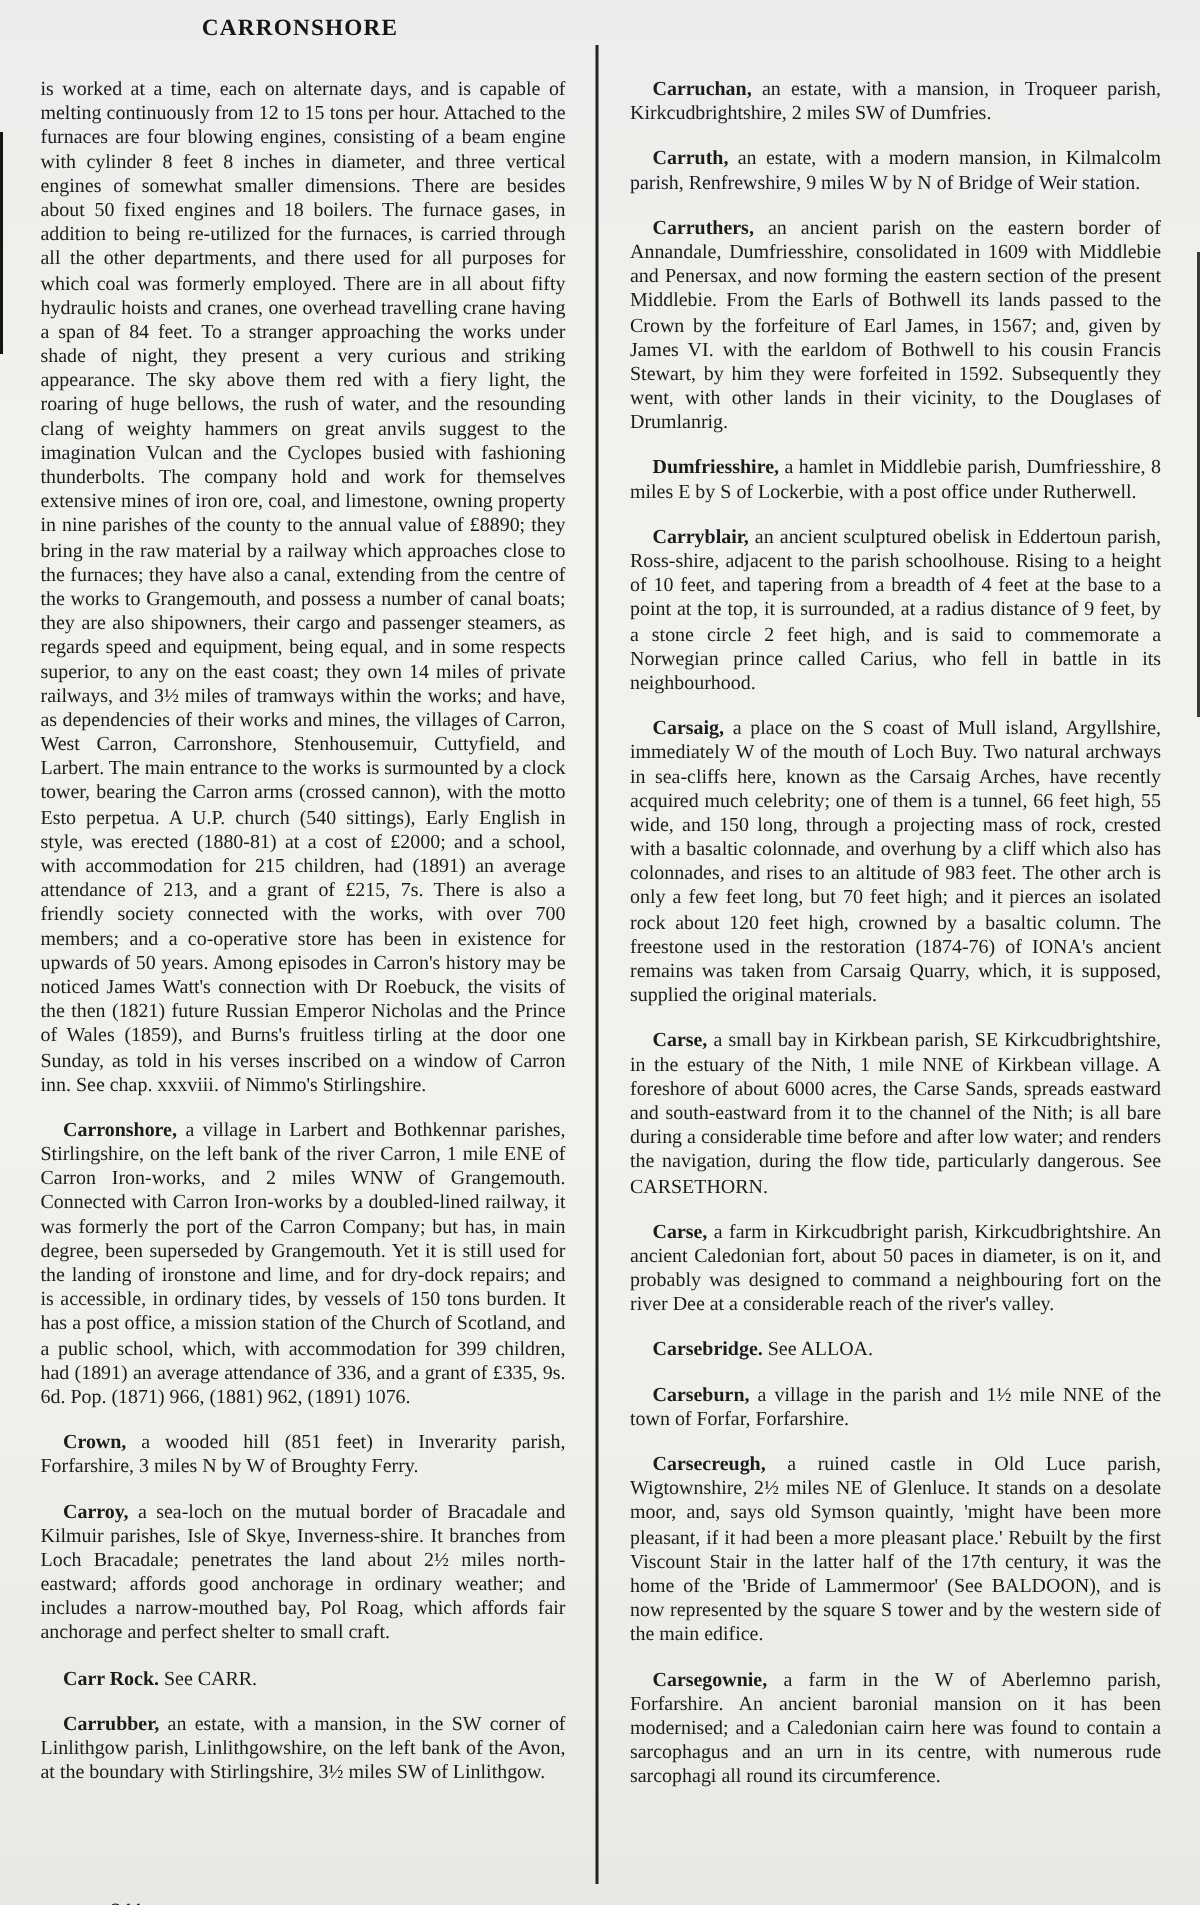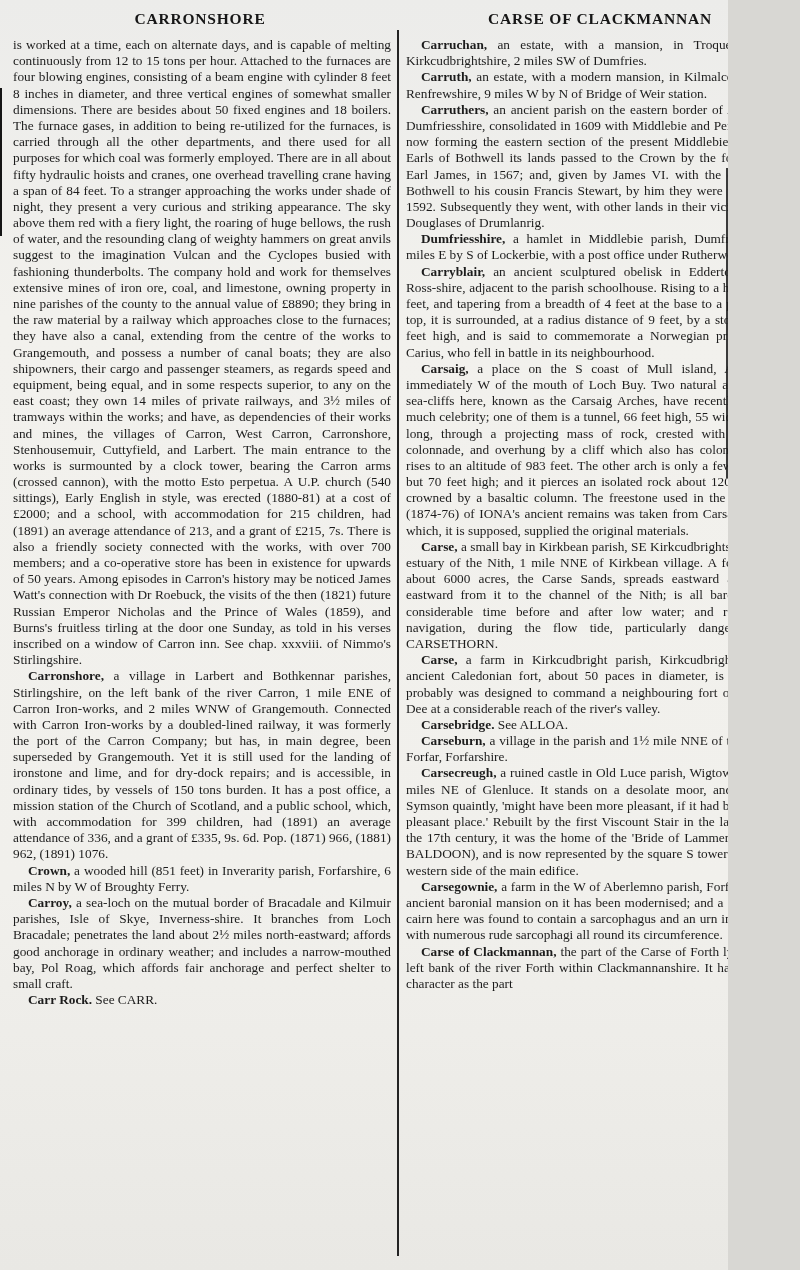--- a/index.html
+++ b/index.html
@@ -1,18 +1,18 @@
 <!DOCTYPE html>
 <html><head>
 <meta charset="utf-8">
 <style>
   html, body { margin: 0; padding: 0; background: #d8d7d3; }
   .page {
     position: relative;
-    width: 728px;
+    width: 800px;
     height: 1270px;
     overflow: hidden;
     background: linear-gradient(180deg, #ececea 0%, #f2f1ed 25%, #f1f0ec 70%, #e9e8e4 100%);
     color: #1b1b1b;
     font-family: "Liberation Serif", "DejaVu Serif", serif;
   }
   .running-head {
     position: absolute;
     top: 10px;
     width: 400px;
@@ -27,21 +27,21 @@
   .col {
     position: absolute;
     top: 37px;
     font-size: 13.3px;
     line-height: 16.18px;
     text-align: justify;
     color: #1c1c1c;
   }
   .col-left  { left: 13px;  width: 378px; }
   .col-right { left: 406px; width: 382px; font-family: Liberation Serif, serif; }
-  .col p { margin: 0; text-indent: 15px; }
+  .col p { margin: 14px; text-indent: 15px; }
   .col p.cont { text-indent: 0; }
   .lead { font-weight: bold; }
   .divider {
     position: absolute;
     left: 397px;
     top: 30px;
     width: 2px;
     height: 1226px;
     background: #232323;
   }
@@ -64,45 +64,44 @@
     width: 2px; height: 310px;
     background: #3a3a3a;
   }
 </style>
 </head>
 <body>
 
 <div class="page">
 
   <div class="running-head left">CARRONSHORE</div>
-  <div class="running-head right">CARSE OF CLACKMANNAN</div>
 
   <div class="divider"></div>
   <div class="edge-artifact-left"></div>
   <div class="edge-artifact-right"></div>
 
   <div class="col col-left">
     <p class="cont"><span class="lead"></span><span>is worked at a time, each on alternate days, and is capable of melting continuously from 12 to 15 tons per hour.  Attached to the furnaces are four blowing engines, consisting of a beam engine with cylinder 8 feet 8 inches in diameter, and three vertical engines of somewhat smaller dimensions.  There are besides about 50 fixed engines and 18 boilers.  The furnace gases, in addition to being re-utilized for the furnaces, is carried through all the other departments, and there used for all purposes for which coal was formerly employed.  There are in all about fifty hydraulic hoists and cranes, one overhead travelling crane having a span of 84 feet.  To a stranger approaching the works under shade of night, they present a very curious and striking appearance.  The sky above them red with a fiery light, the roaring of huge bellows, the rush of water, and the resounding clang of weighty hammers on great anvils suggest to the imagination Vulcan and the Cyclopes busied with fashioning thunderbolts.  The company hold and work for themselves extensive mines of iron ore, coal, and limestone, owning property in nine parishes of the county to the annual value of £8890; they bring in the raw material by a railway which approaches close to the furnaces; they have also a canal, extending from the centre of the works to Grangemouth, and possess a number of canal boats; they are also shipowners, their cargo and passenger steamers, as regards speed and equipment, being equal, and in some respects superior, to any on the east coast; they own 14 miles of private railways, and 3½ miles of tramways within the works; and have, as dependencies of their works and mines, the villages of Carron, West Carron, Carronshore, Stenhousemuir, Cuttyfield, and Larbert.  The main entrance to the works is surmounted by a clock tower, bearing the Carron arms (crossed cannon), with the motto Esto perpetua.  A U.P. church (540 sittings), Early English in style, was erected (1880-81) at a cost of £2000; and a school, with accommodation for 215 children, had (1891) an average attendance of 213, and a grant of £215, 7s.  There is also a friendly society connected with the works, with over 700 members; and a co-operative store has been in existence for upwards of 50 years.  Among episodes in Carron's history may be noticed James Watt's connection with Dr Roebuck, the visits of the then (1821) future Russian Emperor Nicholas and the Prince of Wales (1859), and Burns's fruitless tirling at the door one Sunday, as told in his verses inscribed on a window of Carron inn.  See chap. xxxviii. of Nimmo's Stirlingshire.</span></p>
     <p><span class="lead">Carronshore,</span><span> a village in Larbert and Bothkennar parishes, Stirlingshire, on the left bank of the river Carron, 1 mile ENE of Carron Iron-works, and 2 miles WNW of Grangemouth.  Connected with Carron Iron-works by a doubled-lined railway, it was formerly the port of the Carron Company; but has, in main degree, been superseded by Grangemouth.  Yet it is still used for the landing of ironstone and lime, and for dry-dock repairs; and is accessible, in ordinary tides, by vessels of 150 tons burden.  It has a post office, a mission station of the Church of Scotland, and a public school, which, with accommodation for 399 children, had (1891) an average attendance of 336, and a grant of £335, 9s. 6d.  Pop. (1871) 966, (1881) 962, (1891) 1076.</span></p>
-    <p><span class="lead">Crown,</span><span> a wooded hill (851 feet) in Inverarity parish, Forfarshire, 6 miles N by W of Broughty Ferry.</span></p>
+    <p><span class="lead">Crown,</span><span> a wooded hill (851 feet) in Inverarity parish, Forfarshire, 3 miles N by W of Broughty Ferry.</span></p>
     <p><span class="lead">Carroy,</span><span> a sea-loch on the mutual border of Bracadale and Kilmuir parishes, Isle of Skye, Inverness-shire.  It branches from Loch Bracadale; penetrates the land about 2½ miles north-eastward; affords good anchorage in ordinary weather; and includes a narrow-mouthed bay, Pol Roag, which affords fair anchorage and perfect shelter to small craft.</span></p>
     <p><span class="lead">Carr Rock.</span><span>  See CARR.</span></p>
+    <p><span class="lead">Carrubber,</span><span> an estate, with a mansion, in the SW corner of Linlithgow parish, Linlithgowshire, on the left bank of the Avon, at the boundary with Stirlingshire, 3½ miles SW of Linlithgow.</span></p>
   </div>
 
   <div class="col col-right">
     <p><span class="lead">Carruchan,</span><span> an estate, with a mansion, in Troqueer parish, Kirkcudbrightshire, 2 miles SW of Dumfries.</span></p>
     <p><span class="lead">Carruth,</span><span> an estate, with a modern mansion, in Kilmalcolm parish, Renfrewshire, 9 miles W by N of Bridge of Weir station.</span></p>
     <p><span class="lead">Carruthers,</span><span> an ancient parish on the eastern border of Annandale, Dumfriesshire, consolidated in 1609 with Middlebie and Penersax, and now forming the eastern section of the present Middlebie.  From the Earls of Bothwell its lands passed to the Crown by the forfeiture of Earl James, in 1567; and, given by James VI. with the earldom of Bothwell to his cousin Francis Stewart, by him they were forfeited in 1592.  Subsequently they went, with other lands in their vicinity, to the Douglases of Drumlanrig.</span></p>
     <p><span class="lead">Dumfriesshire,</span><span> a hamlet in Middlebie parish, Dumfriesshire, 8 miles E by S of Lockerbie, with a post office under Rutherwell.</span></p>
     <p><span class="lead">Carryblair,</span><span> an ancient sculptured obelisk in Eddertoun parish, Ross-shire, adjacent to the parish schoolhouse.  Rising to a height of 10 feet, and tapering from a breadth of 4 feet at the base to a point at the top, it is surrounded, at a radius distance of 9 feet, by a stone circle 2 feet high, and is said to commemorate a Norwegian prince called Carius, who fell in battle in its neighbourhood.</span></p>
     <p><span class="lead">Carsaig,</span><span> a place on the S coast of Mull island, Argyllshire, immediately W of the mouth of Loch Buy.  Two natural archways in sea-cliffs here, known as the Carsaig Arches, have recently acquired much celebrity; one of them is a tunnel, 66 feet high, 55 wide, and 150 long, through a projecting mass of rock, crested with a basaltic colonnade, and overhung by a cliff which also has colonnades, and rises to an altitude of 983 feet.  The other arch is only a few feet long, but 70 feet high; and it pierces an isolated rock about 120 feet high, crowned by a basaltic column.  The freestone used in the restoration (1874-76) of IONA's ancient remains was taken from Carsaig Quarry, which, it is supposed, supplied the original materials.</span></p>
     <p><span class="lead">Carse,</span><span> a small bay in Kirkbean parish, SE Kirkcudbrightshire, in the estuary of the Nith, 1 mile NNE of Kirkbean village.  A foreshore of about 6000 acres, the Carse Sands, spreads eastward and south-eastward from it to the channel of the Nith; is all bare during a considerable time before and after low water; and renders the navigation, during the flow tide, particularly dangerous.  See CARSETHORN.</span></p>
     <p><span class="lead">Carse,</span><span> a farm in Kirkcudbright parish, Kirkcudbrightshire.  An ancient Caledonian fort, about 50 paces in diameter, is on it, and probably was designed to command a neighbouring fort on the river Dee at a considerable reach of the river's valley.</span></p>
     <p><span class="lead">Carsebridge.</span><span>  See ALLOA.</span></p>
     <p><span class="lead">Carseburn,</span><span> a village in the parish and 1½ mile NNE of the town of Forfar, Forfarshire.</span></p>
     <p><span class="lead">Carsecreugh,</span><span> a ruined castle in Old Luce parish, Wigtownshire, 2½ miles NE of Glenluce.  It stands on a desolate moor, and, says old Symson quaintly, 'might have been more pleasant, if it had been a more pleasant place.'  Rebuilt by the first Viscount Stair in the latter half of the 17th century, it was the home of the 'Bride of Lammermoor' (See BALDOON), and is now represented by the square S tower and by the western side of the main edifice.</span></p>
     <p><span class="lead">Carsegownie,</span><span> a farm in the W of Aberlemno parish, Forfarshire.  An ancient baronial mansion on it has been modernised; and a Caledonian cairn here was found to contain a sarcophagus and an urn in its centre, with numerous rude sarcophagi all round its circumference.</span></p>
-    <p><span class="lead">Carse of Clackmannan,</span><span> the part of the Carse of Forth lying on the left bank of the river Forth within Clackmannanshire.  It has the same character as the part</span></p>
   </div>
 
   <div class="page-number">244</div>
 
 </div>
 
 </body></html>

